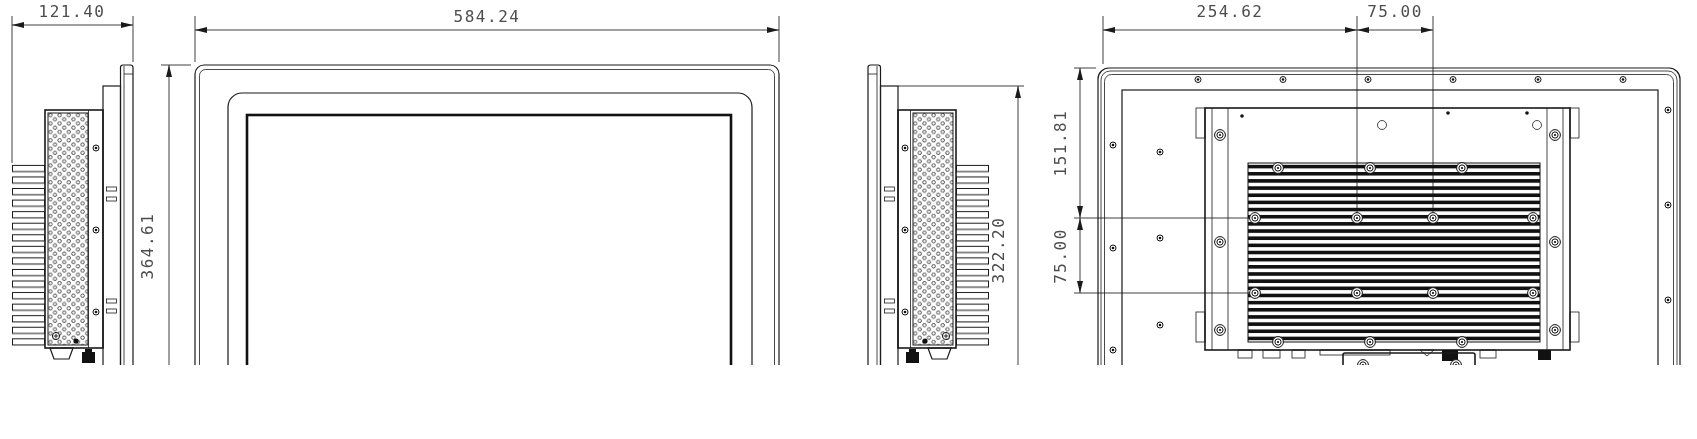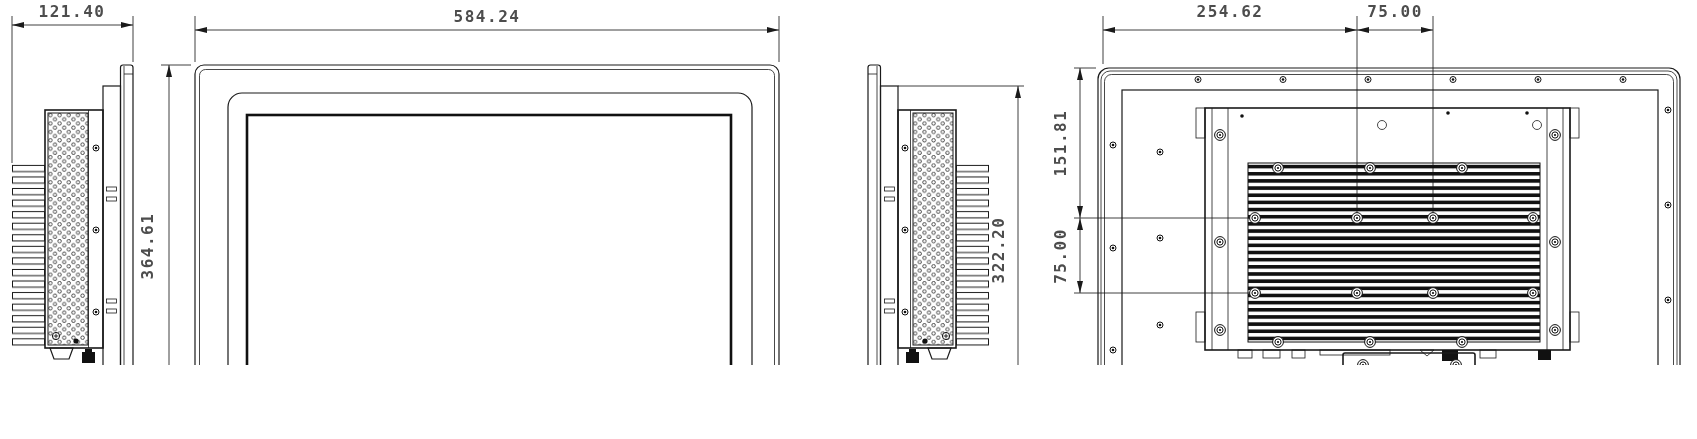--- a/index.html
+++ b/index.html
@@ -1,16 +1,16 @@
 <!DOCTYPE html>
 <html><head>
 <meta charset="utf-8">
 <style>
   html,body { margin:0; padding:0; background:#ffffff; }
-  #stage { width:1697px; height:365px; background:#ffffff; position:relative; overflow:hidden;font-weight:bold; }
+  #stage { width:1697px; height:365px; background:#ffffff; position:relative; overflow:hidden; }
   svg { display:block; }
   .ln      { fill:none; stroke:#1a1a1a; stroke-width:1.2; }
   .ln-thin { fill:none; stroke:#1a1a1a; stroke-width:0.8; }
   .ln-med  { fill:none; stroke:#1a1a1a; stroke-width:1.6; }
   .ln-thick{ fill:none; stroke:#111111; stroke-width:2.6; }
   .fillb   { fill:#111111; stroke:none; }
   .dim     { fill:none; stroke:#2a2a2a; stroke-width:0.9; }
   .dimtxt  { font-family:"DejaVu Sans Mono", monospace; font-size:16px; fill:#4d4d4d;
              letter-spacing:1.5px; text-anchor:middle; }
 </style>

